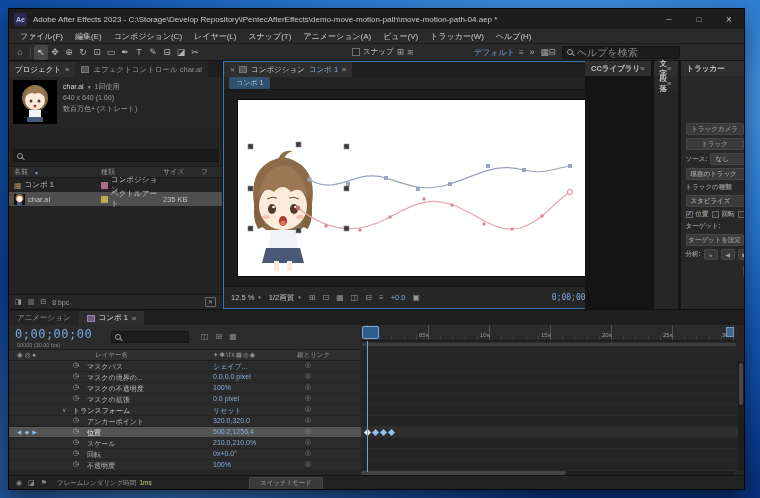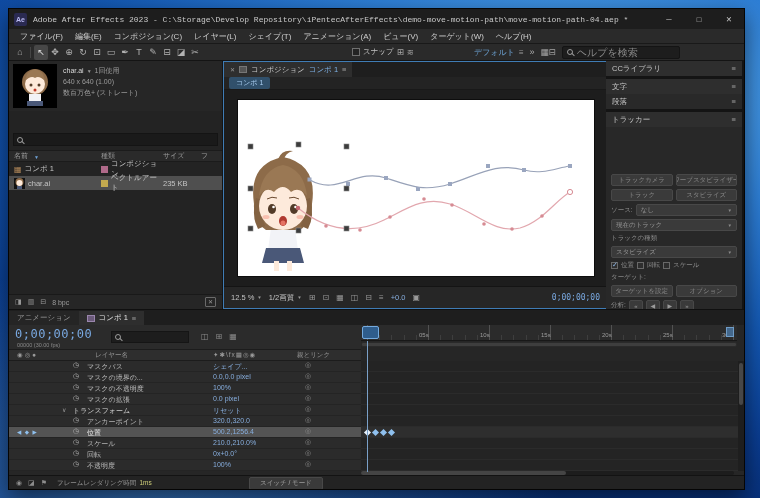--- a/index.html
+++ b/index.html
@@ -11,21 +11,21 @@
       radial-gradient(90% 70% at 20% 95%, rgba(90,170,240,.55) 0%, rgba(40,110,200,0) 60%),
       radial-gradient(120% 90% at 75% 20%, #5db1f0 0%, #2e7fd6 30%, #1459b4 55%, #0a3d92 78%, #062a6e 100%);
   }
   .window { position:absolute; left:8px; top:8px; width:737px; height:482px; background:#232323;
     border:1px solid #050505; box-shadow:0 8px 22px rgba(0,0,0,.55); overflow:hidden; }
 
   
   .titlebar { position:absolute; left:0; top:0; right:0; height:20px; background:#1d1d1d; display:flex; align-items:center; }
   .appicon { width:13px; height:13px; margin:0 6px 0 5px; background:#2a2a52; color:#b9b9f2; font-size:7px; font-weight:bold;
     display:flex; align-items:center; justify-content:center; border-radius:2px; flex:none; }
-  .title { font-size:8px; color:#c9c9c9; white-space:nowrap; overflow:hidden; flex:1;font-family:Liberation Mono, monospace; }
+  .title { font-size:8px; color:#c9c9c9; white-space:nowrap; overflow:hidden; flex:1; }
   .winbtns { display:flex; height:100%; flex:none; }
   .winbtn { width:30px; display:flex; align-items:center; justify-content:center; font-size:7.5px; color:#c9c9c9; }
 
   
   .menubar { position:absolute; left:0; top:20px; right:0; height:15px; background:#2a2a2a; display:flex; align-items:center;
     padding-left:5px; border-bottom:1px solid #191919; }
   .menu-item { font-size:8px; color:#cdcdcd; padding:0 6px; white-space:nowrap; }
 
   
   .toolbar { position:absolute; left:0; top:35px; right:0; height:17px; background:#2a2a2a; display:flex; align-items:center;
@@ -91,21 +91,21 @@
   .canvas { position:absolute; left:14px; top:10px; width:356px; height:176px; background:#ffffff; box-shadow:0 0 0 1px #0d0d0d; }
   .vfooter { position:absolute; left:0; bottom:0; right:0; height:22px; background:#262626; border-top:1px solid #141414;
     display:flex; align-items:center; gap:7px; padding:0 7px; font-size:7.5px; color:#c3c3c3;justify-content:space-between; }
   .dd { display:flex; align-items:center; }
   .dd::after { content:"▼"; font-size:4.5px; color:#9a9a9a; margin-left:3px; }
   .vficon { font-size:8px; color:#9a9a9a; }
   .blue { color:#87aede; }
   .vtimecode { font-family:"DejaVu Sans Mono",monospace; color:#79a8e0; font-size:8px; margin-left:auto; }
 
   
-  .rightcol { position:absolute; left:597px; top:0; width:136px; height:248px; display:flex; flex-direction:column; gap:3px; background:#141414; }
+  .rightcol { position:absolute; left:576px; top:0; width:136px; height:248px; display:flex; flex-direction:row; gap:3px; background:#141414;font-weight:bold; }
   .rhead { height:15px; display:flex; align-items:center; justify-content:space-between; padding:0 6px; font-size:7.5px; color:#c6c6c6; background:#2e2e2e; flex:none; }
   .rgroup { background:#262626; }
   .tracker { flex:1; background:#282828; display:flex; flex-direction:column;gap:43px; }
   .tbody { flex:1; padding:4px 5px; display:flex; flex-direction:column; gap:3px; font-size:6.5px; color:#8f8f8f; }
   .trow { display:flex; gap:3px; align-items:center; }
   .tbtn { flex:1; height:12px; background:#3a3a3a; border:1px solid #484848; border-radius:2px; color:#8a8a8a; font-size:6.5px;
     display:flex; align-items:center; justify-content:center; overflow:hidden; white-space:nowrap; }
   .tdd { flex:1; height:12px; background:#3a3a3a; border:1px solid #484848; border-radius:2px; color:#9a9a9a; font-size:6.5px;
     display:flex; align-items:center; justify-content:space-between; padding:0 4px; }
   .tdd::after { content:"▼"; font-size:4.5px; color:#8a8a8a; }
@@ -194,24 +194,24 @@
         <span class="winbtn">□</span>
         <span class="winbtn">✕</span>
       </div>
     </div>
 
     <div class="menubar">
       <span class="menu-item">ファイル(F)</span>
       <span class="menu-item">編集(E)</span>
       <span class="menu-item">コンポジション(C)</span>
       <span class="menu-item">レイヤー(L)</span>
-      <span class="menu-item">シェイプ(T)</span>
+      <span class="menu-item">スナップ(T)</span>
       <span class="menu-item">アニメーション(A)</span>
       <span class="menu-item">ビュー(V)</span>
-      <span class="menu-item">ターゲット(W)</span>
+      <span class="menu-item">トラッカー(W)</span>
       <span class="menu-item">ヘルプ(H)</span>
     </div>
 
     <div class="toolbar">
       <span class="tool">⌂</span>
       <span class="tb-div"></span>
       <span class="tool active">↖</span>
       <span class="tool">✥</span>
       <span class="tool">⊕</span>
       <span class="tool">↻</span>
@@ -238,20 +238,30 @@
       <span class="tbicon">⊟</span>
       <div class="helpsearch">
         <span class="mag"></span>
         <input placeholder="ヘルプを検索" style="">
       </div>
     </div>
 
     <div class="main">
 
       <div class="project">
+        <div class="ptabs">
+          <div class="ptab active">
+            <span>プロジェクト</span>
+            <span class="burger"></span>
+          </div>
+          <div class="ptab inactive">
+            <span class="panel-ic"></span>
+            <span>エフェクトコントロール char.ai</span>
+          </div>
+        </div>
         <div class="pinfo">
           <div class="pthumb">
             <svg width="44" height="44" viewBox="0 0 44 44">
               <rect width="44" height="44" fill="#000"></rect>
               <circle cx="22" cy="18" r="13" fill="#8d6b49"></circle>
               <circle cx="22" cy="20" r="10" fill="#fdeadb"></circle>
               <path d="M 12,17 Q 14,6 22,5 Q 30,6 32,17 Q 26,11 22,14 Q 18,11 12,17 Z" fill="#9a7854"></path>
               <circle cx="18" cy="21" r="1.5" fill="#523b28"></circle>
               <circle cx="26" cy="21" r="1.5" fill="#523b28"></circle>
               <circle cx="22" cy="26" r="1.5" fill="#c0392b"></circle>

